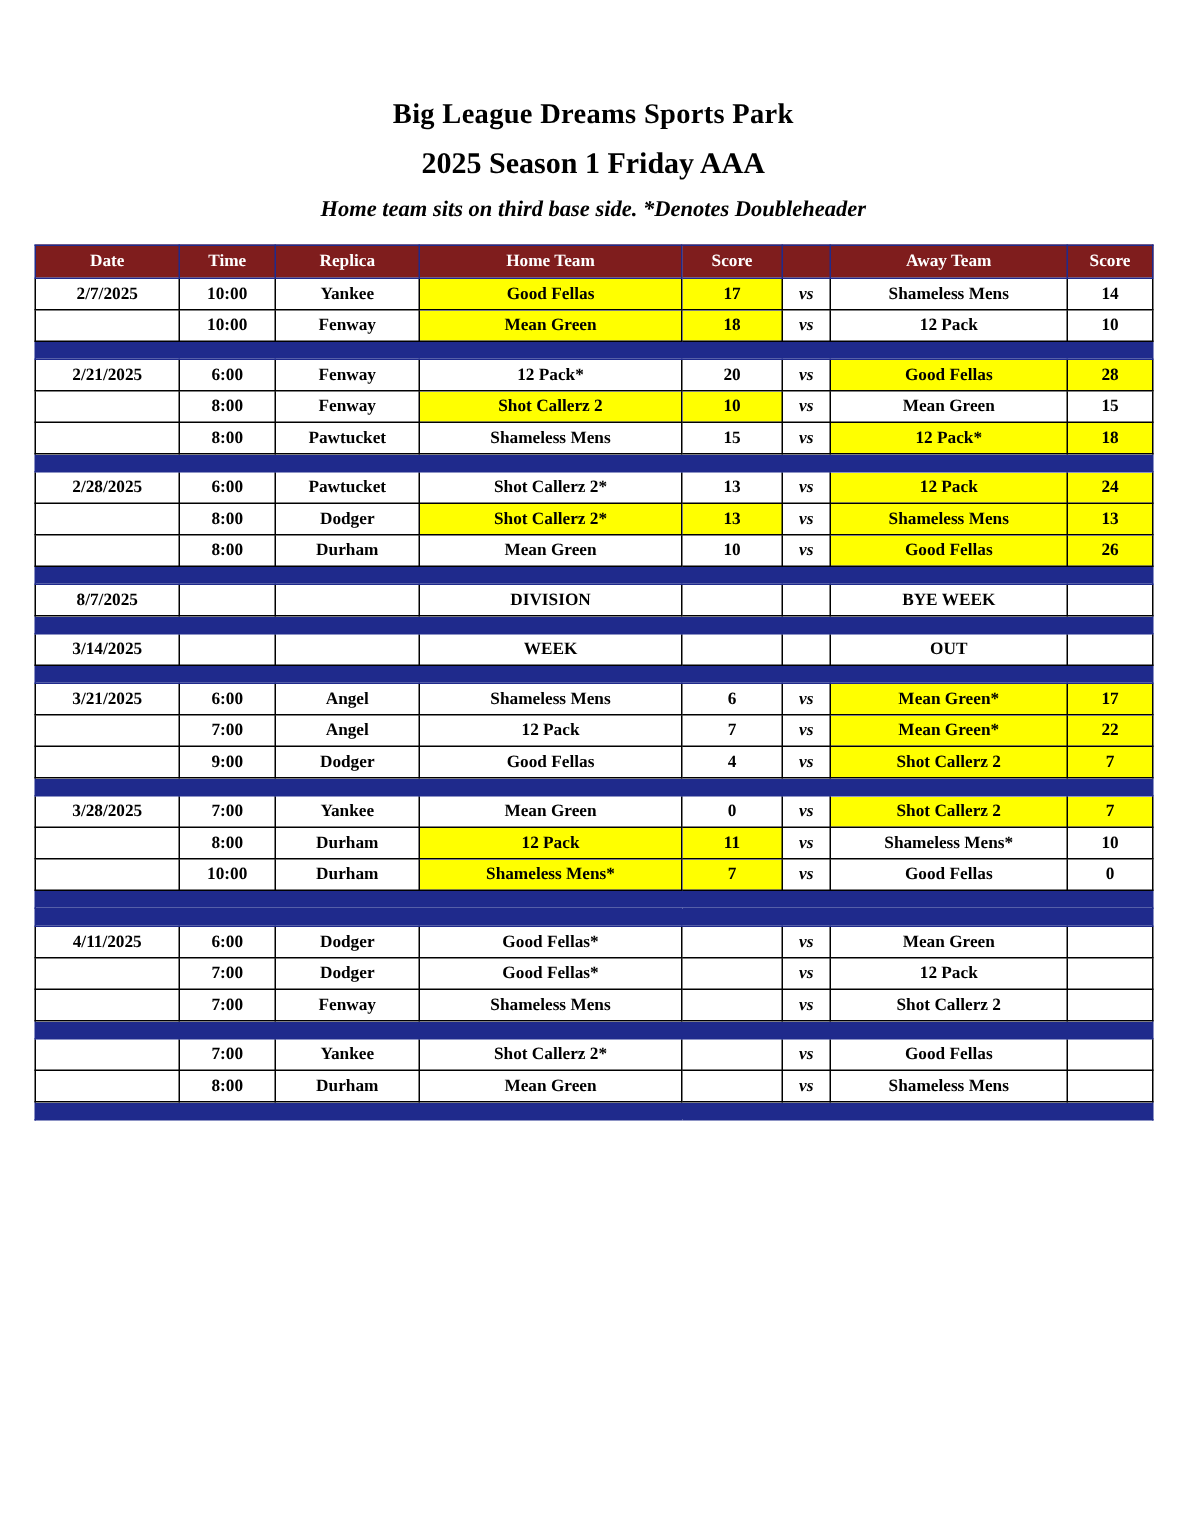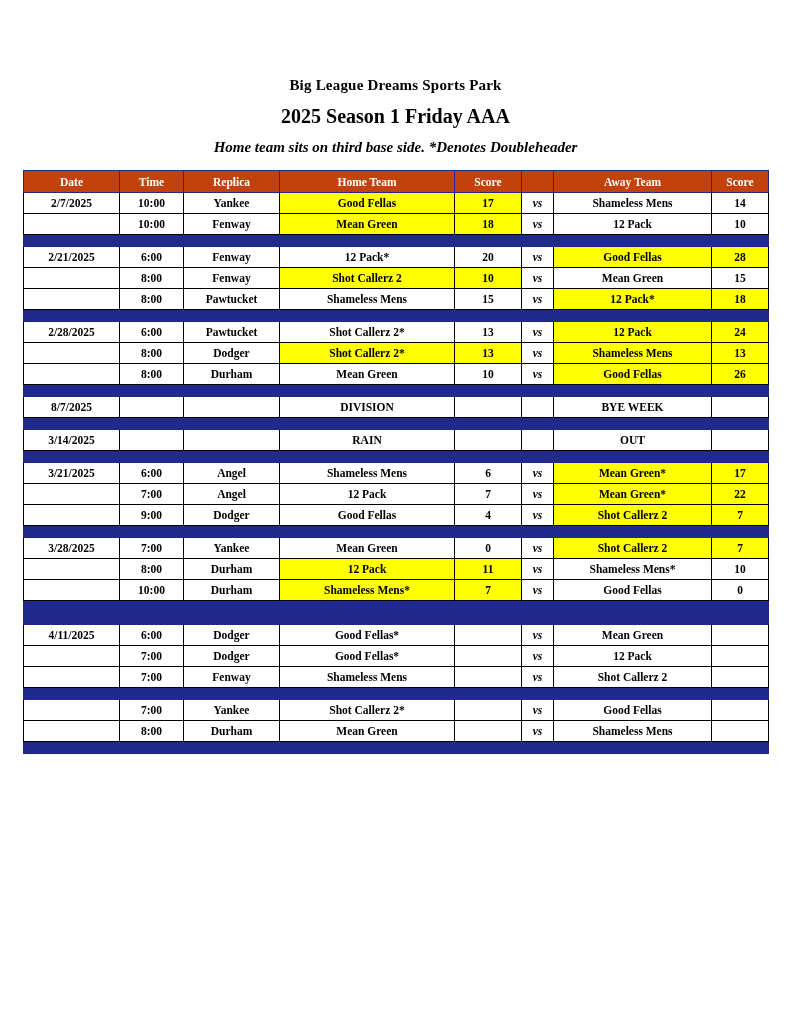--- a/index.html
+++ b/index.html
@@ -18,24 +18,24 @@
     width: 791px;
     height: 1024px;
     box-sizing: border-box;
     padding: 0;
   }
   .title-block {
     text-align: center;
     padding-top: 66px;
   }
   .doc-title {
-    font-size: 15px;
+    font-size: 19px;
     font-weight: bold;
     letter-spacing: 0.2px;
-    margin: 10px;
+    margin: 0;
     line-height: 1.2;
   }
   .doc-subtitle {
     font-size: 20px;
     font-weight: bold;
     margin: 8px 0 0 0;
     line-height: 1.2;
   }
   .doc-note {
     font-size: 15px;
@@ -56,21 +56,21 @@
   table.schedule col.c-date    { width: 96px; }
   table.schedule col.c-time    { width: 64px; }
   table.schedule col.c-replica { width: 96px; }
   table.schedule col.c-home    { width: 175px; }
   table.schedule col.c-score1  { width: 67px; }
   table.schedule col.c-vs      { width: 32px; }
   table.schedule col.c-away    { width: 158px; }
   table.schedule col.c-score2  { width: 57px; }
 
   table.schedule th {
-    background: #c2410c;
+    background: #7f1d1d;
     color: #ffffff;
     font-size: 11.5px;
     font-weight: bold;
     text-align: center;
     padding: 3px 0;
     border: 1px solid #1f2a8c;
     height: 15px;
   }
   table.schedule td {
     font-size: 11.5px;
@@ -237,21 +237,21 @@
             <td class="">BYE WEEK</td>
             <td class="">&nbsp;</td>
           </tr>
           <tr class="spacer">
             <td colspan="8"></td>
           </tr>
           <tr class="row">
             <td class="">3/14/2025</td>
             <td class="">&nbsp;</td>
             <td class="">&nbsp;</td>
-            <td class="">RAIN</td>
+            <td class="">WEEK</td>
             <td class="">&nbsp;</td>
             <td class="vs">&nbsp;</td>
             <td class="">OUT</td>
             <td class="">&nbsp;</td>
           </tr>
           <tr class="spacer">
             <td colspan="8"></td>
           </tr>
           <tr class="row">
             <td class="">3/21/2025</td>

